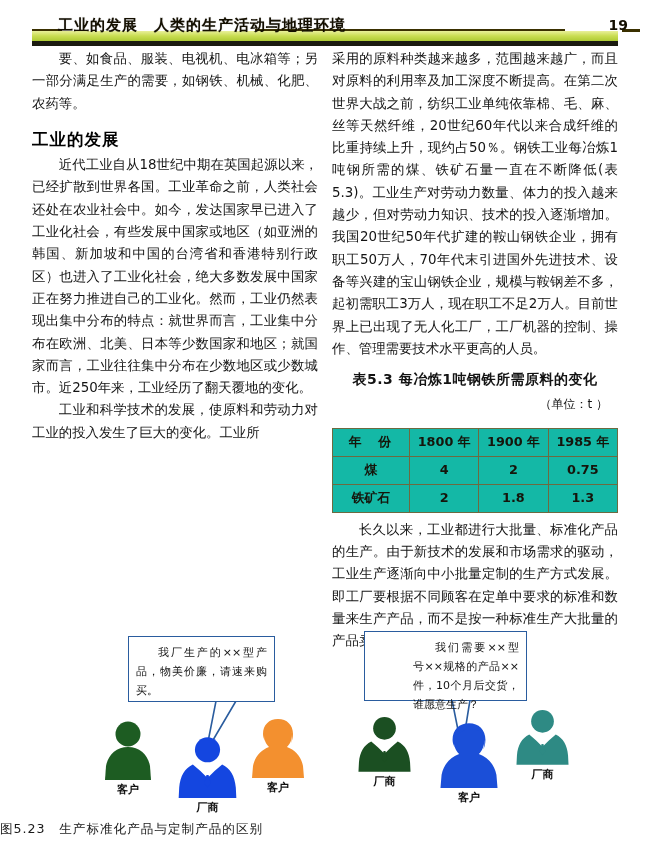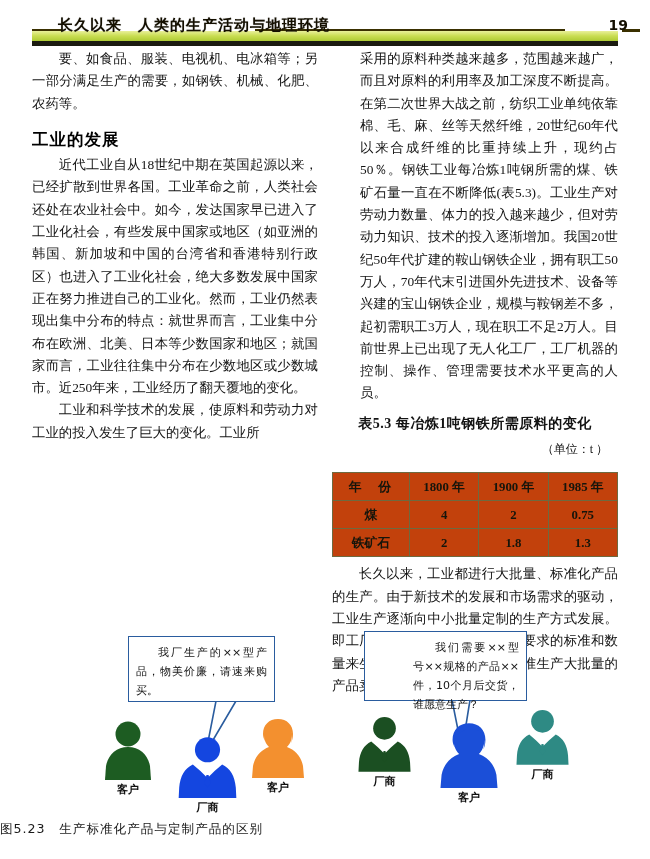--- a/index.html
+++ b/index.html
@@ -76,30 +76,29 @@
   
   .col {
     position: absolute;
     top: 48px;
     width: 286px;
     font-size: 13.4px;
     line-height: 22.3px;
     text-align: justify;
     text-justify: inter-ideograph;
     color: #131313;
-    font-family: Liberation Serif, serif;
   }
   .col-left  { left: 32px; }
   .col-right { left: 332px; }
 
   .col p {
     margin: 0;
     text-indent: 2em;
   }
-  .col p.noindent { text-indent: 0; margin-left: 28px; }
+  .col p.noindent { text-indent: 0; }
 
   .section-head {
     font-size: 16.5px;
     font-weight: bold;
     margin: 14px 0 3px 0;
     letter-spacing: 1px;
     color: #000;
   }
 
   
@@ -111,21 +110,21 @@
     letter-spacing: .5px;
   }
   .table-unit {
     font-size: 12px;
     text-align: right;
     margin: 3px 10px 12px 0;
   }
   table.data {
     border-collapse: collapse;
     width: 100%;
-    background: #c2410c;
+    background: #14b8a6;
     font-size: 12.8px;
   }
   table.data td {
     border: 1px solid #6d6a40;
     height: 25px;
     text-align: center;
     vertical-align: middle;
     font-weight: bold;
     color: #15150b;
   }
@@ -180,21 +179,21 @@
   .person svg { display: block; }
 </style>
 </head>
 <body>
 
 <div class="header">
   <div class="hdr-rule-left"></div>
   <div class="hdr-line-mid"></div>
   <div class="hdr-band"></div>
   <div class="hdr-band-dark"></div>
-  <div class="hdr-title">长久以来　人类的生产活动与地理环境</div>
+  <div class="hdr-title">工业的发展　人类的生产活动与地理环境</div>
   <div class="hdr-pageno">19</div>
   <div class="hdr-rule-right"></div>
 </div>
 
 <div class="col col-left">
   <p>要、如食品、服装、电视机、电冰箱等；另一部分满足生产的需要，如钢铁、机械、化肥、农药等。</p>
   <div class="section-head">工业的发展</div>
   <p>近代工业自从18世纪中期在英国起源以来，已经扩散到世界各国。工业革命之前，人类社会还处在农业社会中。如今，发达国家早已进入了工业化社会，有些发展中国家或地区（如亚洲的韩国、新加坡和中国的台湾省和香港特别行政区）也进入了工业化社会，绝大多数发展中国家正在努力推进自己的工业化。然而，工业仍然表现出集中分布的特点：就世界而言，工业集中分布在欧洲、北美、日本等少数国家和地区；就国家而言，工业往往集中分布在少数地区或少数城市。近250年来，工业经历了翻天覆地的变化。</p>
   <p>工业和科学技术的发展，使原料和劳动力对工业的投入发生了巨大的变化。工业所</p>
 </div>

